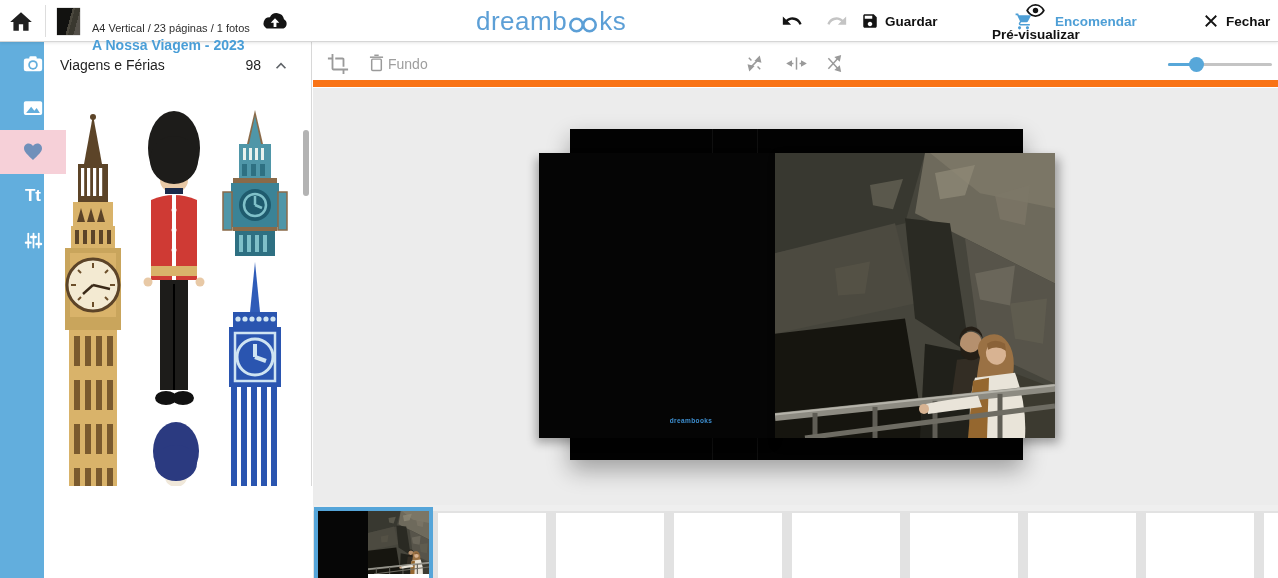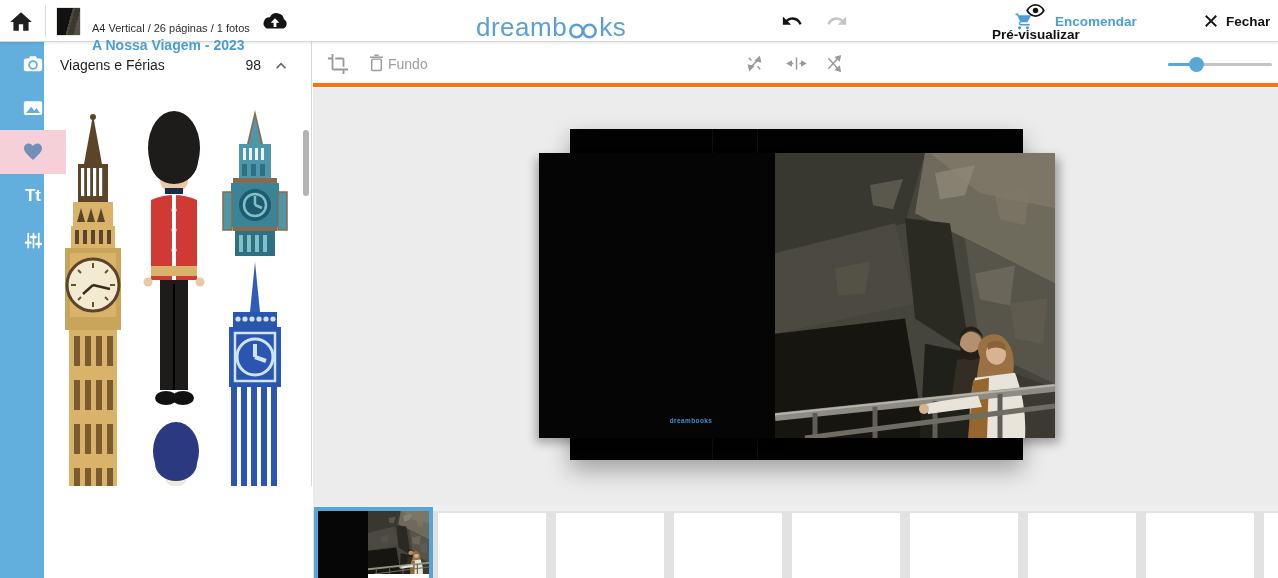--- a/index.html
+++ b/index.html
@@ -12,21 +12,21 @@
   #header { position:absolute; left:0; top:0; width:1278px; height:42px; background:#fff;
             border-bottom:1px solid #d6d6d6; box-shadow:0 1px 3px rgba(0,0,0,.10); z-index:30; }
   #home-btn { left:8px; top:9px; width:26px; height:26px; cursor:pointer; }
   #header-divider { left:45px; top:5px; width:1px; height:32px; background:#ddd; }
   #project-thumb { left:57px; top:8px; width:23px; height:27px;
                    background:linear-gradient(105deg,#121210 0 52%, #4a473d 52% 60%, #3a382f 60% 78%, #55514a 78%);
                    box-shadow:0 0 1px rgba(0,0,0,.6); }
   #project-title { left:92px; top:5px; font-size:14px; font-weight:700; color:#4a9ed7; white-space:nowrap;margin-top:32px; }
   #project-subtitle { left:92px; top:22px; font-size:11px; color:#2d2d2d; white-space:nowrap; }
   #cloud-icon { left:260px; top:10px; }
-  #logo { left:476px; top:12px; font-size:26px; font-weight:400; color:#5c9fd6;
+  #logo { left:476px; top:6px; font-size:26px; font-weight:400; color:#5c9fd6;
           letter-spacing:.5px; display:flex; align-items:center; }
   #logo .oo { margin:6px 1px 0 1px; }
   .hdr-action { position:absolute; top:0; height:42px; display:flex; align-items:center; gap:6px;
                 cursor:pointer; font-size:13.5px; font-weight:700; color:#111; }
   #undo-btn { left:781px; } #redo-btn { left:826px; }
   #save-btn { left:861px; } #preview-btn { left:992px;flex-direction:column; }
   #order-btn { left:1014px; color:#4e9fd6;gap:22px; }
   #close-btn { left:1202px; }
 
   
@@ -41,21 +41,21 @@
   #panel-header { position:relative; height:46px; }
   #panel-title { position:absolute; left:16px; top:15px; font-size:14px; color:#1f1f1f; }
   #panel-count { position:absolute; right:50px; top:15px; font-size:14px; color:#1f1f1f; }
   #panel-chevron { position:absolute; right:22px; top:16px; cursor:pointer; }
   .clipart { position:absolute; cursor:pointer; }
   #panel-scrollbar { position:absolute; left:259px; top:88px; width:6px; height:66px;
                      background:#b3b3b3; border-radius:3px; cursor:pointer; }
 
   
   #main-toolbar { position:absolute; left:313px; top:42px; width:965px; height:45px; background:#fff;
-                  border-bottom:4px solid #f97316; z-index:5; }
+                  border-bottom:7px solid #f97316; z-index:5; }
   .tb-icon { position:absolute; top:11px; cursor:pointer; }
   #fundo-label { position:absolute; left:75px; top:14px; font-size:14px; color:#9e9e9e; }
   #zoom-slider { position:absolute; left:855px; top:10px; width:110px; height:24px; cursor:pointer; }
   #zoom-track { position:absolute; left:0; top:11px; width:104px; height:3px; background:#c4c4c4; border-radius:2px; }
   #zoom-fill  { position:absolute; left:0; top:11px; width:28px; height:3px; background:#57a7d9; border-radius:2px; }
   #zoom-thumb { position:absolute; left:21px; top:5px; width:15px; height:15px; background:#57a7d9;
                 border-radius:50%; cursor:pointer; }
 
   
   #canvas { position:absolute; left:313px; top:88px; width:965px; height:417px; background:#ececec; overflow:hidden; }
@@ -126,21 +126,21 @@
   </defs>
 </svg>
 
 <div id="header">
   <svg id="home-btn" class="abs" viewBox="0 0 24 24" width="26" height="26">
     <path d="M10 20v-6h4v6h5v-8h3L12 3 2 12h3v8z" fill="#1f1f1f"></path>
   </svg>
   <div id="header-divider" class="abs"></div>
   <div id="project-thumb" class="abs"></div>
   <div id="project-title" class="abs">A Nossa Viagem - 2023</div>
-  <div id="project-subtitle" class="abs">A4 Vertical / 26 páginas / 1 fotos</div>
+  <div id="project-subtitle" class="abs">A4 Vertical / 23 páginas / 1 fotos</div>
   <svg id="cloud-icon" class="abs" viewBox="0 0 30 22" width="30" height="22">
     <path d="M24 9.2A7.5 7.5 0 0 0 9.9 7.3 6 6 0 0 0 6.6 18.5h16.9a5.2 5.2 0 0 0 .5-9.3z" fill="#141414"></path>
     <path d="M13.6 17v-4.2h-2.9L15 8.2l4.3 4.6h-2.9V17z" fill="#fff"></path>
   </svg>
 
   <div id="logo" class="abs">
     <span>dreamb</span>
       <svg class="oo" width="30" height="16" viewBox="0 0 30 16">
       <circle cx="8.5" cy="8" r="6.2" fill="none" stroke="#5c9fd6" stroke-width="2.6"></circle>
       <circle cx="21.5" cy="8" r="6.2" fill="none" stroke="#5c9fd6" stroke-width="2.6"></circle>
@@ -152,20 +152,26 @@
     <svg viewBox="0 0 24 24" width="22" height="22">
       <path d="M12.5 8c-2.65 0-5.05.99-6.9 2.6L2 7v9h9l-3.62-3.62c1.39-1.16 3.16-1.88 5.12-1.88 3.54 0 6.55 2.31 7.6 5.5l2.37-.78C21.08 11.03 17.15 8 12.5 8z" fill="#141414"></path>
     </svg>
   </div>
   <div id="redo-btn" class="hdr-action">
     <svg viewBox="0 0 24 24" width="22" height="22">
       <path d="M12.5 8c-2.65 0-5.05.99-6.9 2.6L2 7v9h9l-3.62-3.62c1.39-1.16 3.16-1.88 5.12-1.88 3.54 0 6.55 2.31 7.6 5.5l2.37-.78C21.08 11.03 17.15 8 12.5 8z" fill="#c4c4c4" transform="scale(-1,1) translate(-24,0)"></path>
     </svg>
   </div>
 
+  <div id="save-btn" class="hdr-action">
+    <svg viewBox="0 0 24 24" width="18" height="18">
+      <path d="M17 3H5c-1.11 0-2 .9-2 2v14c0 1.1.89 2 2 2h14c1.1 0 2-.9 2-2V7l-4-4zm-5 16c-1.66 0-3-1.34-3-3s1.34-3 3-3 3 1.34 3 3-1.34 3-3 3zm3-10H5V5h10v4z" fill="#141414"></path>
+    </svg>
+    <span>Guardar</span>
+  </div>
 
   <div id="preview-btn" class="hdr-action">
     <svg viewBox="0 0 24 24" width="21" height="21">
       <path d="M2.5 12s3.3-6.3 9.5-6.3S21.5 12 21.5 12s-3.3 6.3-9.5 6.3S2.5 12 2.5 12z" fill="none" stroke="#141414" stroke-width="2"></path>
       <circle cx="12" cy="12" r="3.1" fill="#141414"></circle>
     </svg>
     <span>Pré-visualizar</span>
   </div>
 
   <div id="order-btn" class="hdr-action">

